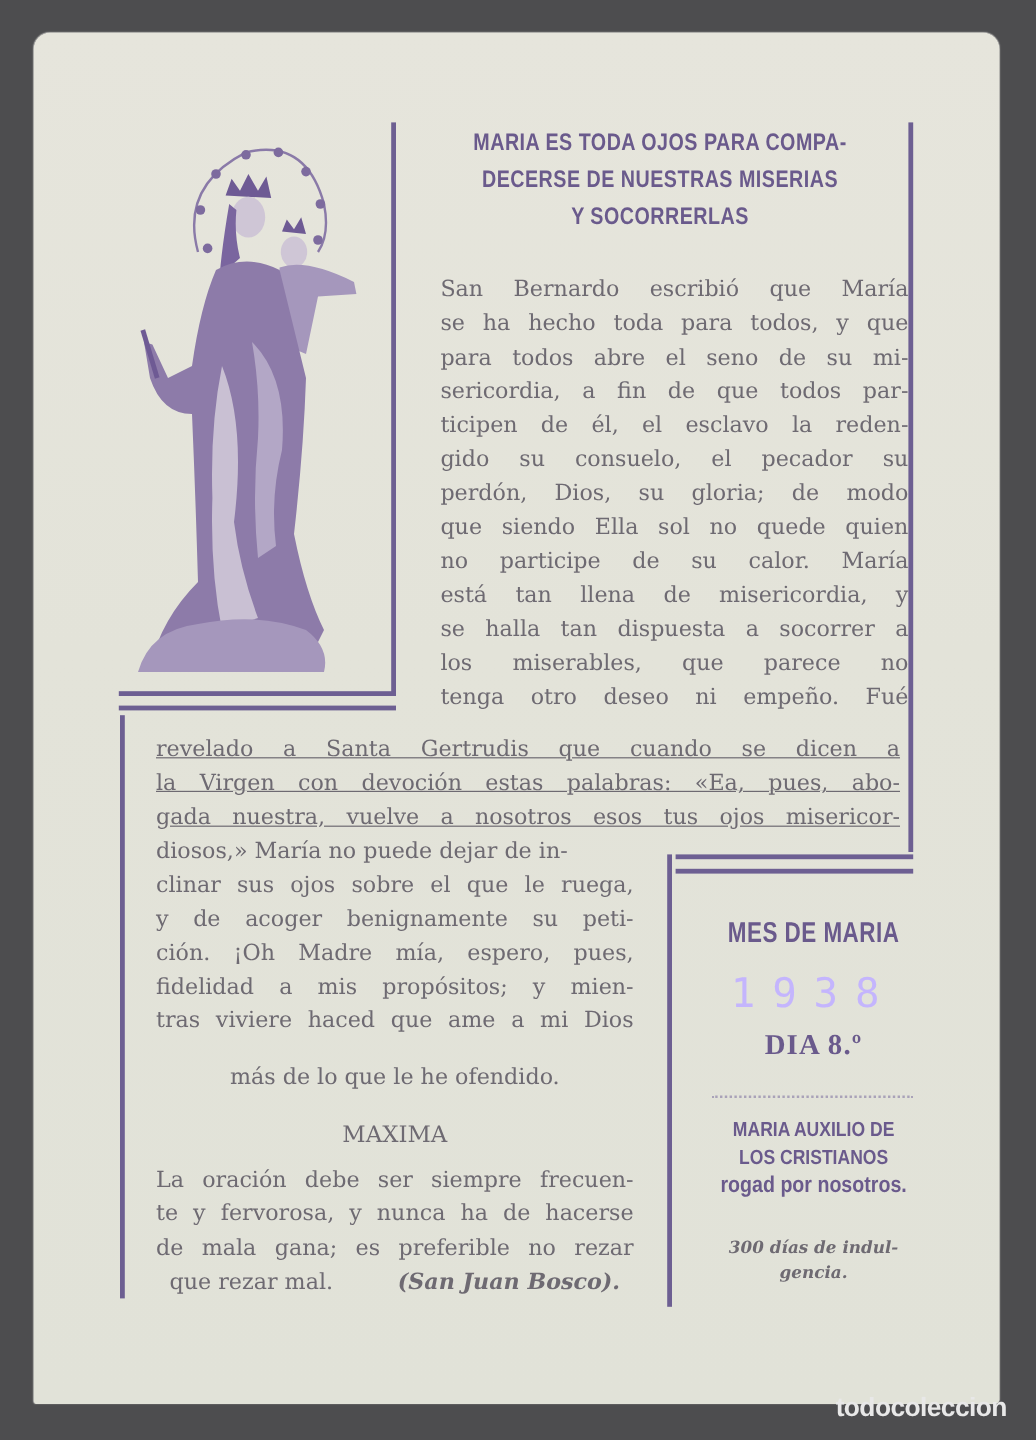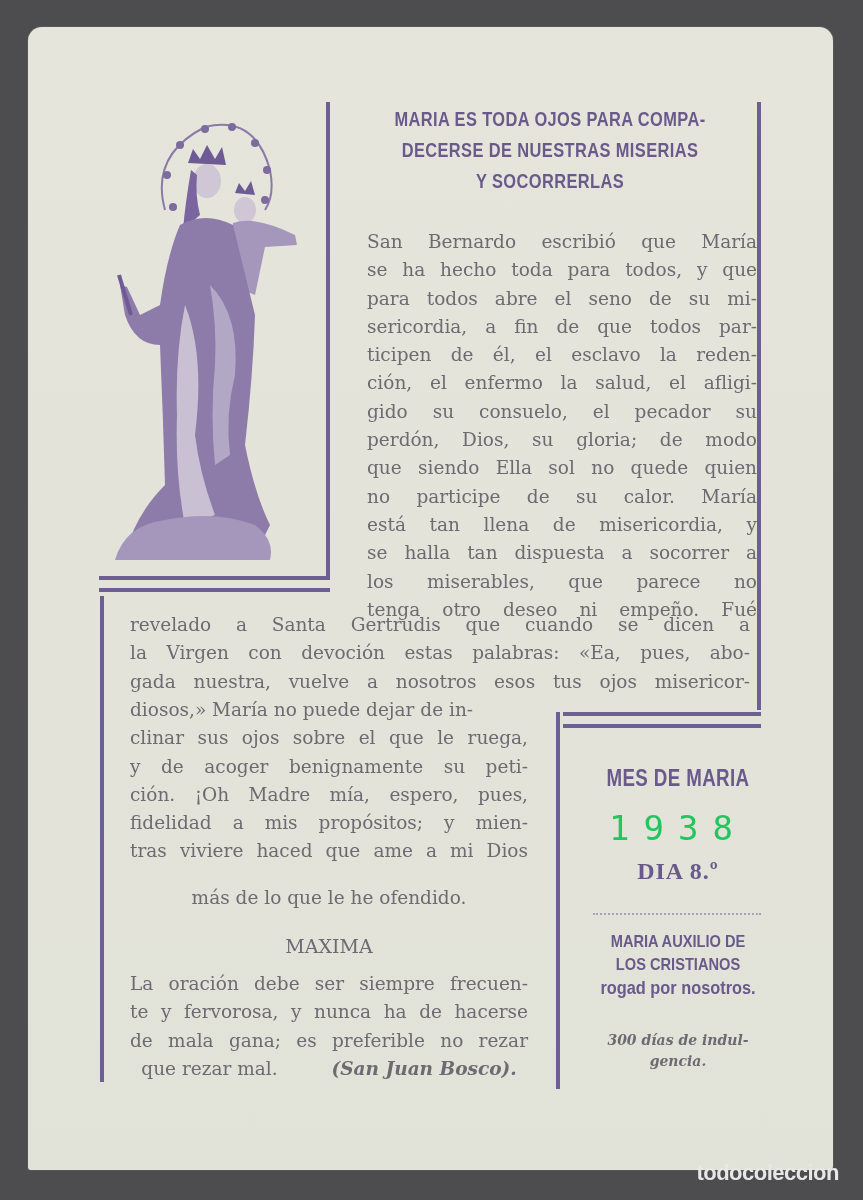--- a/index.html
+++ b/index.html
@@ -94,32 +94,31 @@
   <div>DECERSE DE  NUESTRAS MISERIAS</div>
   <div>Y SOCORRERLAS</div>
 </div>
 
 <div class="body" style="left:367px; top:228px; width:390px;">
   <span>San Bernardo escribió que María</span>
   <span>se ha hecho toda para todos, y que</span>
   <span>para todos abre el seno de su mi-</span>
   <span>sericordia, a fin de que todos par-</span>
   <span>ticipen de él, el esclavo la reden-</span>
-  <span>ción, el enfermo la salud, el afligi-</span>
   <span>gido su consuelo, el pecador su</span>
   <span>perdón, Dios, su gloria; de modo</span>
   <span>que siendo Ella sol no quede quien</span>
   <span>no participe de su calor. María</span>
   <span>está tan llena de misericordia, y</span>
   <span>se halla tan dispuesta a socorrer a</span>
   <span>los miserables, que parece no</span>
   <span>tenga otro deseo ni empeño. Fué</span>
 </div>
 
-<div class="body" style="left:130px; top:611px; width:620px;">
+<div class="body" style="left:130px; top:611px; width:620px;text-decoration:underline;">
   <span>revelado a Santa Gertrudis que cuando se dicen a</span>
   <span>la Virgen con devoción estas palabras: «Ea, pues, abo-</span>
   <span>gada nuestra, vuelve a nosotros esos tus ojos misericor-</span>
 </div>
 
 <div class="body" style="left:130px; top:696px; width:398px;">
   <span style="text-align-last:left;">diosos,» María no puede dejar de in-</span>
   <span>clinar sus ojos sobre el que le ruega,</span>
   <span>y de acoger benignamente su peti-</span>
   <span>ción. ¡Oh Madre mía, espero, pues,</span>
@@ -139,21 +138,21 @@
   <span>de mala gana; es preferible no rezar</span>
 </div>
 <div class="body" style="left:130px; top:1055px; width:398px; text-align:center; text-align-last:center;">
   <span>
     <span style="display:inline;">que rezar mal.</span>
     <span style="display:inline; font-style:italic; font-weight:bold;margin-left:48px;">(San Juan Bosco).</span>
   </span>
 </div>
 
 <div class="side-title" style="top:764px; font-size:24px; letter-spacing:0.5px; transform:scaleX(0.78); transform-origin:center top;">MES DE MARIA</div>
-<div class="side-title" style="top:808px; font-weight:normal; font-size:34px; letter-spacing:14px; font-family:'DejaVu Sans Mono', monospace; color:#22c55e;">1938</div>
+<div class="side-title" style="top:808px; font-weight:normal; font-size:34px; letter-spacing:14px; font-family:'DejaVu Sans Mono', monospace; color:#c4b5fd;">1938</div>
 <div class="side-title" style="top:858px; font-size:24px; letter-spacing:1px;font-family:Liberation Serif, serif;">DIA 8.º</div>
 <div style="position:absolute; left:593px; top:913px; width:168px; border-top:2px dotted #a9a2b8;"></div>
 <div class="side-title" style="top:930px; font-size:17px; line-height:23px; transform:scaleX(0.86); transform-origin:center top;">
   <div>MARIA AUXILIO DE</div>
   <div>LOS CRISTIANOS</div>
   <div style="font-size:19px;">rogad por nosotros.</div>
 </div>
 <div class="side-title" style="top:1030px; font-family:'DejaVu Serif', serif; font-style:italic; font-weight:bold; font-size:14px; line-height:21px; color:#6e6a72;">
   <div>300 días de indul-</div>
   <div>gencia.</div>

